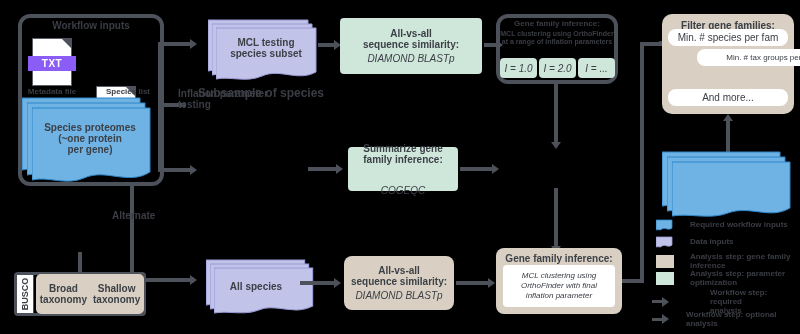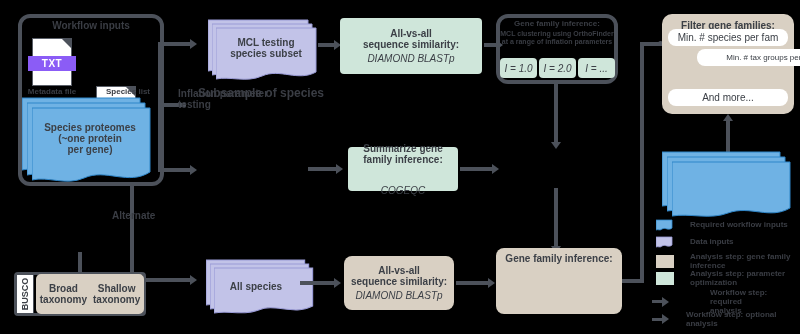--- a/index.html
+++ b/index.html
@@ -215,20 +215,23 @@
     <div class="t">sequence similarity:</div>
     <div class="t ti" style="margin-top:3px;">DIAMOND BLASTp</div>
   </div>
 
   <div class="abs line" style="left:456px;top:281px;width:36px;height:4px;"></div>
   <div class="abs arrow-r" style="left:488px;top:278px;"></div>
 
   <div class="abs tan" style="left:496px;top:248px;width:126px;height:66px;justify-content:flex-start;padding-top:5px;">
     <div class="t">Gene family inference:</div>
   </div>
+  <div class="abs white" style="left:503px;top:265px;width:112px;height:42px;">
+    <div class="t ti" style="font-size:8px;line-height:10px;padding:0 4px;">MCL clustering using OrthoFinder with final inflation parameter</div>
+  </div>
 
   <div class="abs line" style="left:622px;top:279px;width:22px;height:4px;"></div>
   <div class="abs line" style="left:640px;top:42px;width:4px;height:241px;"></div>
   <div class="abs line" style="left:640px;top:42px;width:22px;height:4px;"></div>
   <div class="abs dot" style="left:658px;top:41px;"></div>
 
   <div class="abs tan" style="left:662px;top:14px;width:132px;height:100px;justify-content:flex-start;padding-top:6px;border-radius:10px;">
     <div class="t">Filter gene families:</div>
   </div>
   <div class="abs white" style="left:668px;top:29px;width:120px;height:17px;border-radius:8px;">

